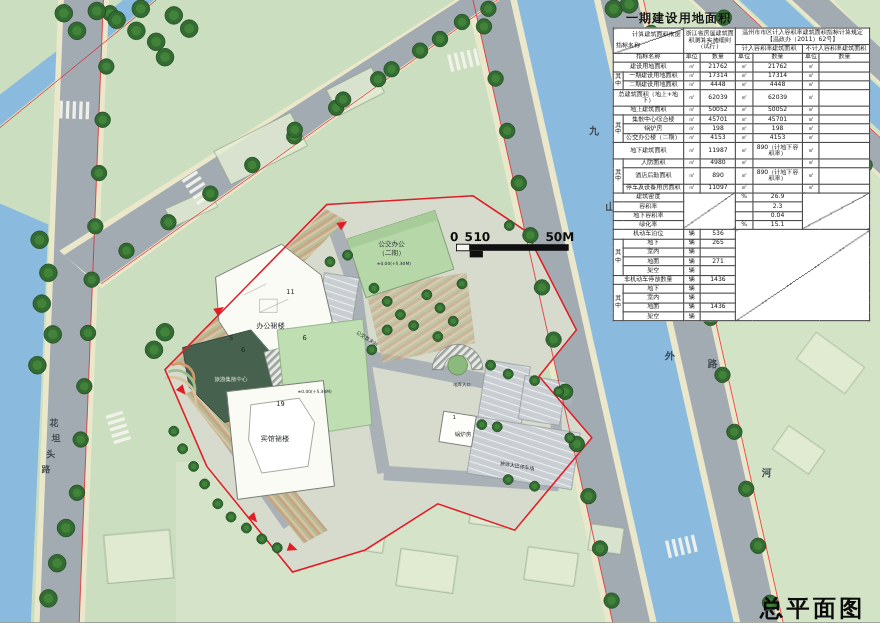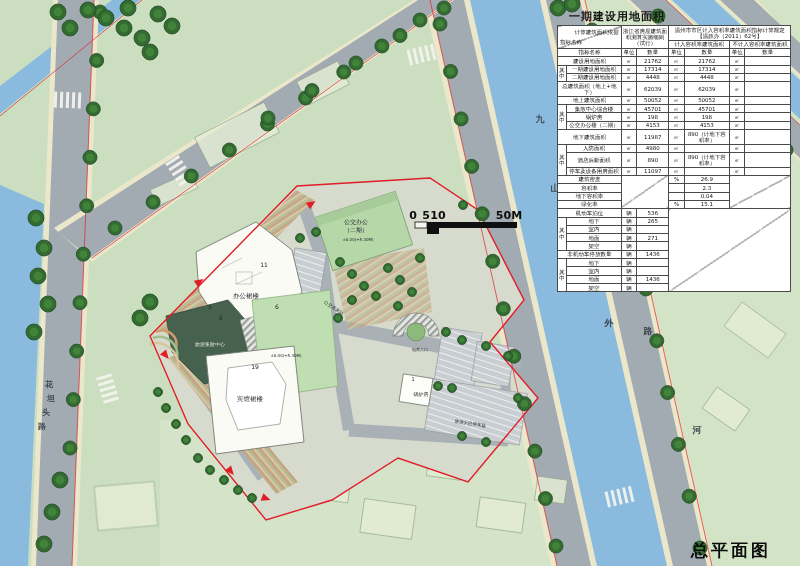--- a/index.html
+++ b/index.html
@@ -14,21 +14,21 @@
             table-layout:fixed;border:1px solid #333;}
   table.tbl td{border:0.5px solid #4a4a4a;padding:0.5px 1px;text-align:center;
                vertical-align:middle;word-break:break-all;}
   td.corner{position:relative;padding:0;height:20px;
     background:linear-gradient(to bottom right,transparent calc(50% - 0.4px),#555 calc(50% - 0.4px),#555 calc(50% + 0.4px),transparent calc(50% + 0.4px));}
   td.corner .ct{display:block;text-align:right;padding:1px 1px 0 0;}
   td.corner .cb{display:block;text-align:left;padding:4px 0 1px 1px;}
   td.diag{background:linear-gradient(to bottom right,transparent calc(50% - 0.4px),#666 calc(50% - 0.4px),#666 calc(50% + 0.4px),transparent calc(50% + 0.4px));}
   td.grp{padding:0;}
   td.nm{text-align:center;}
-  .plan-title{position:absolute;left:691px;top:539px;font-size:17px;font-weight:bold;
+  .plan-title{position:absolute;left:691px;top:539px;font-size:21px;font-weight:bold;
               color:#0c0c0c;letter-spacing:3px;white-space:nowrap;}
 </style>
 </head>
 <body>
 
 <div class="stage">
 
 <svg viewBox="0 0 800 566" width="800" height="566">
   <defs>
     <pattern id="pave" width="7" height="7" patternUnits="userSpaceOnUse" patternTransform="rotate(57)">

